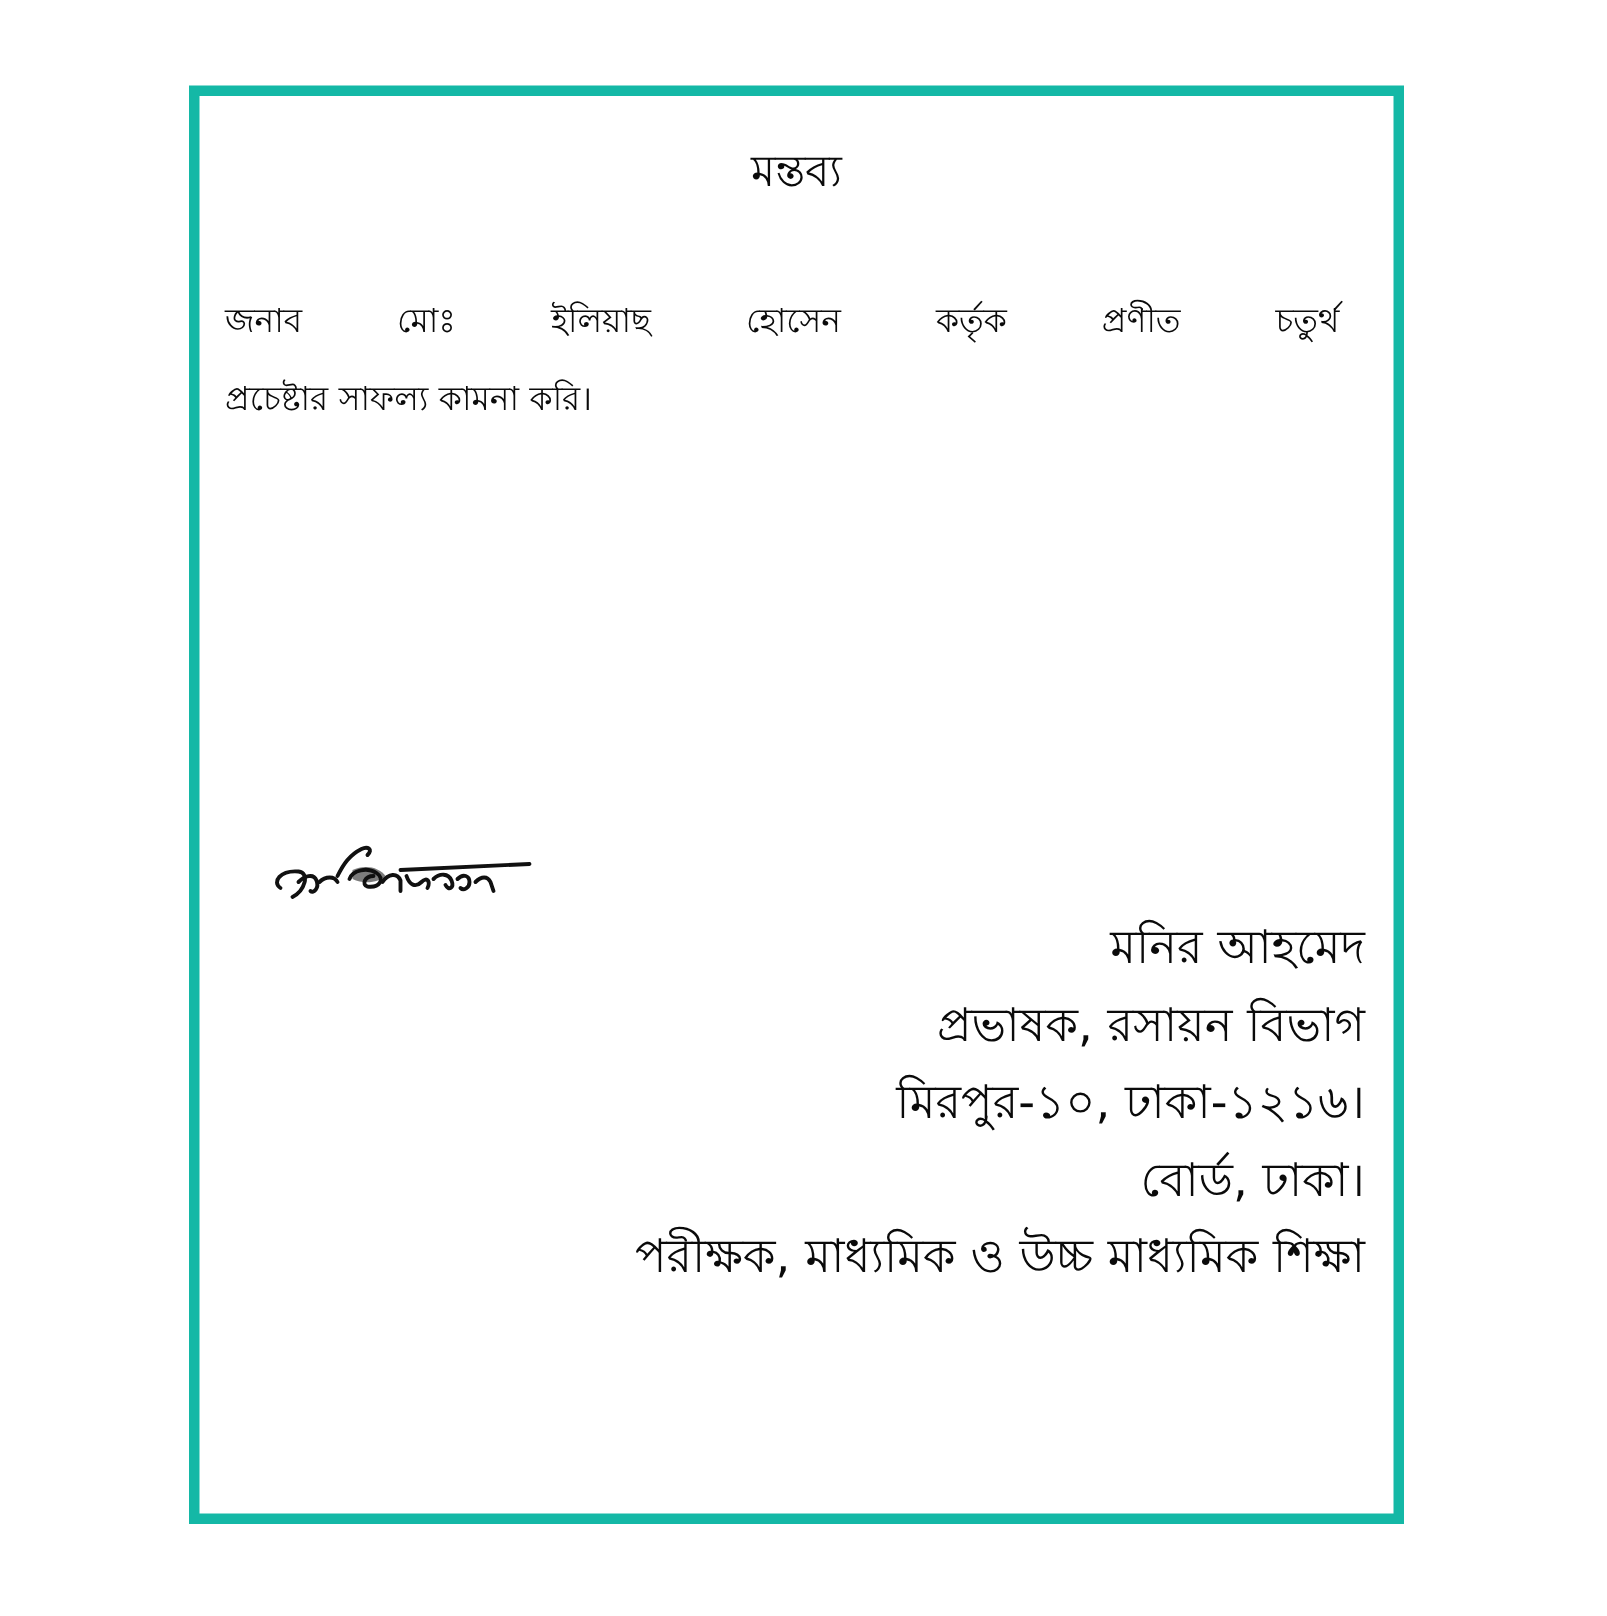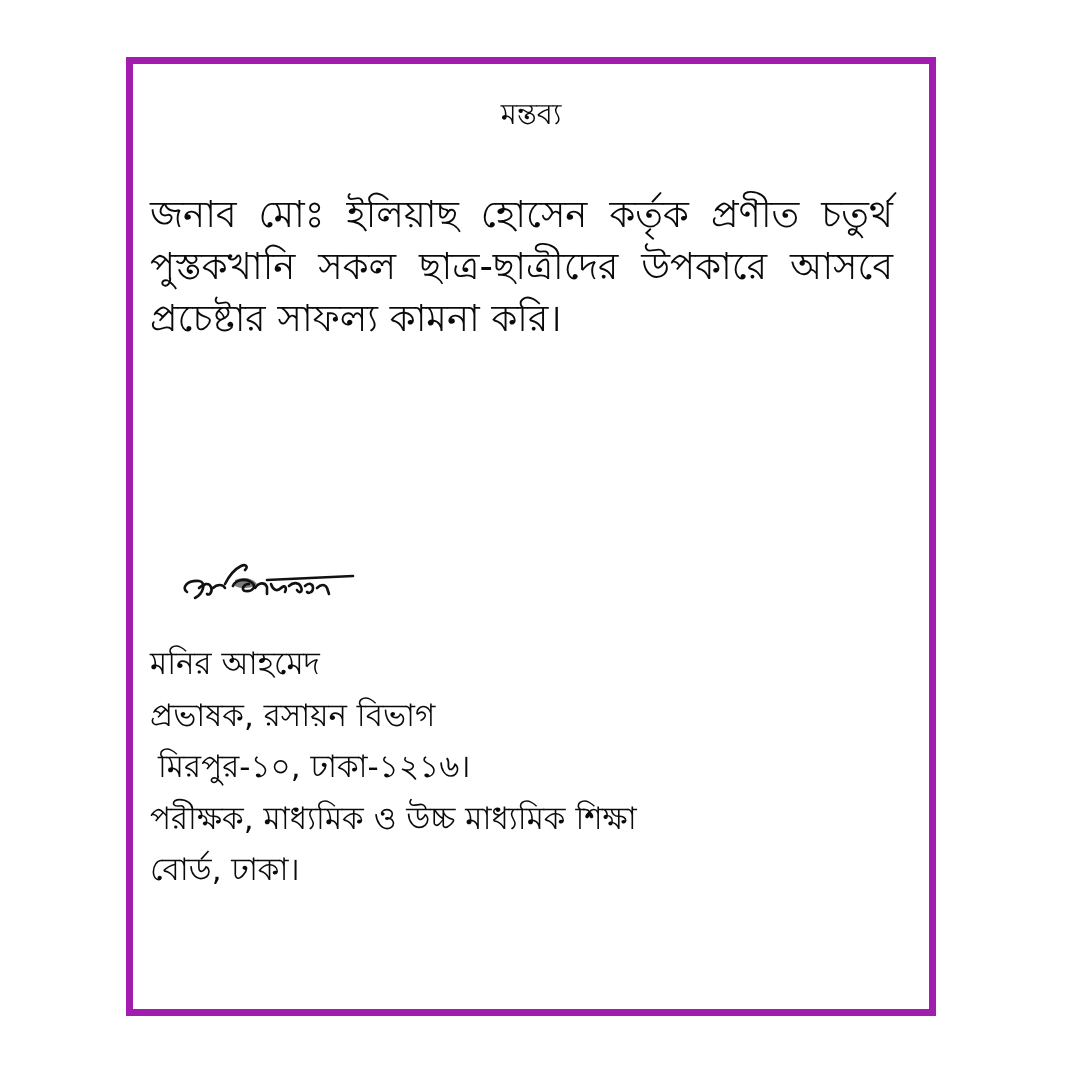--- a/index.html
+++ b/index.html
@@ -14,84 +14,84 @@
       overflow: hidden;
       font-family: "DejaVu Sans", sans-serif;
       color: #0a0a0a;
     }
     .frame {
       position: absolute;
       left: 126px;
       top: 57px;
       width: 796px;
       height: 945px;
-      border: 7px solid #a21caf;
+      border: 7px solid #14b8a6;
       background: #ffffff;
     }
     .title {
       position: absolute;
       left: 0;
       right: 0;
       top: 30px;
       text-align: center;
       font-size: 29px;
       line-height: 40px;
       white-space: nowrap;
     }
     .body-text {
       position: absolute;
       left: 17px;
       top: 125px;
       width: 743px;
     }
     .jline {
-      font-size: 37px;
+      font-size: 22px;
       height: 52px;
       line-height: 52px;
       white-space: nowrap;
       text-align: justify;
       text-align-last: justify;
       overflow: visible;
     }
     .jline.last {
       text-align-last: left;
     }
     .signature {
       position: absolute;
       left: 40px;
       top: 490px;
       width: 190px;
       height: 60px;
     }
     .sig-block {
       position: absolute;
       left: 17px;
-      top: 574px;
+      top: 543px;
       width: 760px;
+      text-align: right;
     }
     .sline {
       font-size: 31px;
       height: 51.5px;
       line-height: 51.5px;
       white-space: nowrap;
     }
     .sline.indent {
       padding-left: 8px;
     }
   </style>
 </head>
 <body>
 
 <div class="frame">
 
   <div class="title">মন্তব্য</div>
 
   <div class="body-text">
     <div class="jline">জনাব মোঃ ইলিয়াছ হোসেন কর্তৃক প্রণীত চতুর্থ</div>
-    <div class="jline">পুস্তকখানি সকল ছাত্র-ছাত্রীদের উপকারে আসবে</div>
     <div class="jline last">প্রচেষ্টার সাফল্য কামনা করি।</div>
   </div>
 
   <svg class="signature" viewBox="0 0 190 60" xmlns="http://www.w3.org/2000/svg">
     <g fill="none" stroke="#111" stroke-width="2.6" stroke-linecap="round" stroke-linejoin="round">
       <path d="M14 38 C 8 34, 14 26, 26 27 C 34 28, 30 40, 22 44"></path>
       <path d="M26 34 C 30 30, 36 28, 38 33 C 40 38, 36 42, 34 40"></path>
       <path d="M40 34 C 44 30, 50 30, 52 34"></path>
       <path d="M52 30 C 56 22, 60 16, 68 12 C 72 10, 76 12, 72 16"></path>
       <path d="M60 32 C 62 26, 72 24, 78 28 C 84 32, 80 38, 72 37 C 68 36, 70 30, 76 30"></path>
@@ -102,17 +102,17 @@
       <path d="M144 34 C 148 30, 152 30, 154 34 L 156 40"></path>
       <path d="M94 26 L 180 22"></path>
     </g>
     <path d="M62 26 C 70 22, 80 24, 84 30 C 80 34, 70 36, 62 32 Z" fill="#111" opacity="0.55"></path>
   </svg>
 
   <div class="sig-block">
     <div class="sline">মনির আহমেদ</div>
     <div class="sline">প্রভাষক, রসায়ন বিভাগ</div>
     <div class="sline indent">মিরপুর-১০, ঢাকা-১২১৬।</div>
+    <div class="sline">বোর্ড, ঢাকা।</div>
     <div class="sline">পরীক্ষক, মাধ্যমিক ও উচ্চ মাধ্যমিক শিক্ষা</div>
-    <div class="sline">বোর্ড, ঢাকা।</div>
   </div>
 
 </div>
 
 </body></html>

